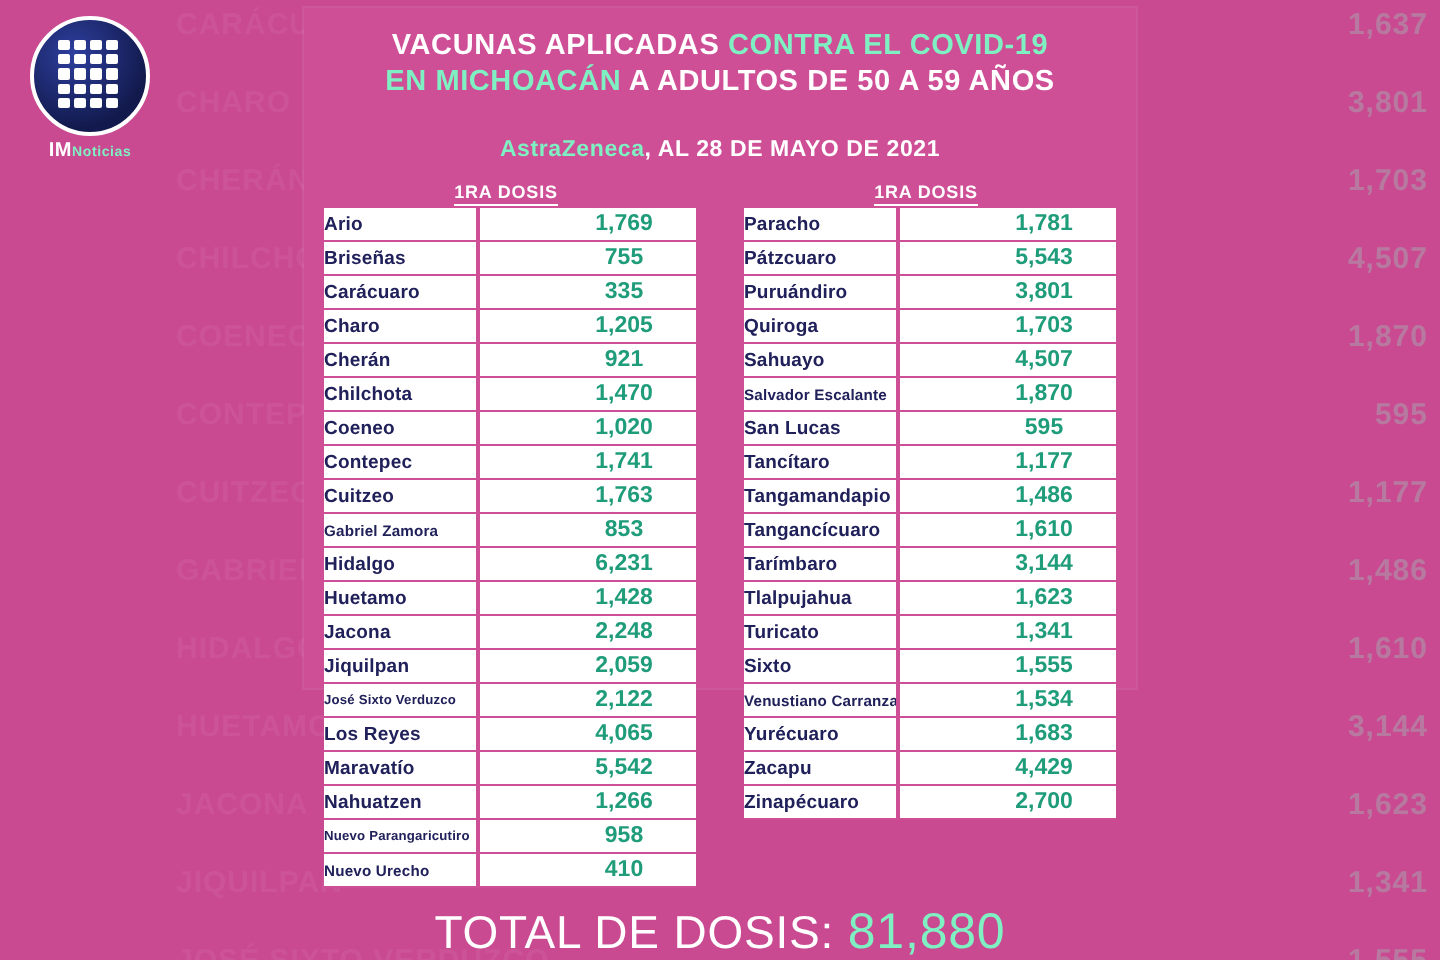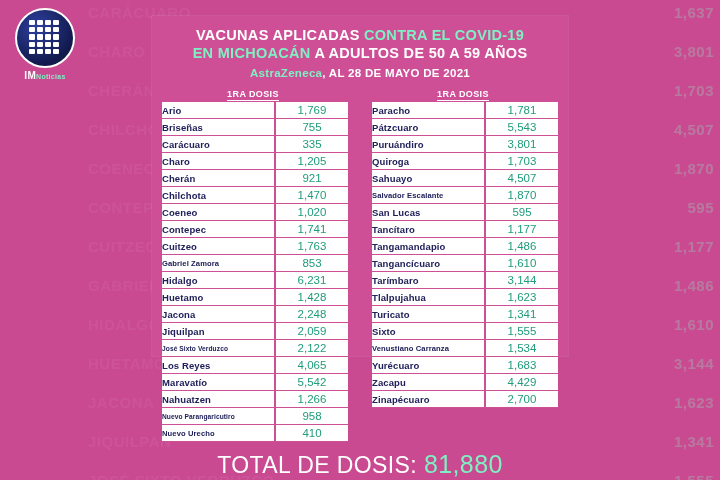--- a/index.html
+++ b/index.html
@@ -17,52 +17,53 @@
   }
   .ghost .gcol{position:absolute;top:4px;display:flex;flex-direction:column;gap:22px;}
   .ghost .gitem{
     font-weight:bold;font-size:15px;letter-spacing:.5px;white-space:nowrap;
     color:#d66aa6;
   }
   .ghost .gcol.right .gitem{color:#8fe6c4;text-align:right;}
 
   
   .panel{
-    position:absolute;left:152px;top:16px;width:416px;height:340px;
+    position:absolute;left:152px;top:4px;width:416px;height:340px;
     background:#cf4f97;
     box-shadow:0 0 0 1px rgba(255,255,255,.08);
   }
 
   .title-wrap{padding:10px 8px 4px;text-align:center;}
   .t1{font-size:14.5px;font-weight:bold;color:#fff;letter-spacing:.3px;line-height:1.25;}
   .t1 .hl{color:#7ff0c2;}
-  .t2{margin-top:5px;font-size:11.5px;font-weight:bold;color:#7ff0c2;letter-spacing:.3px;}
+  .t2{margin-top:19px;font-size:11.5px;font-weight:bold;color:#7ff0c2;letter-spacing:.3px;}
   .t2 .w{color:#ffffff;}
 
   .cols{display:flex;gap:24px;padding:4px 10px 0;}
   .col{flex:1;}
   .dose-head{
     text-align:center;font-size:9px;font-weight:bold;color:#ffffff;
     letter-spacing:.4px;margin:2px 0 3px;padding-right:4px;
   }
   .dose-head .u{border-bottom:1px solid #ffffff;padding-bottom:1px;}
 
   table{width:100%;border-collapse:collapse;table-layout:fixed;}
   td{padding:0;height:16px;vertical-align:middle;}
   .c-name{
     background:#ffffff;color:#20205a;font-weight:bold;
     font-size:9.5px;text-align:left;letter-spacing:.1px;
     border-bottom:1px solid #cf4f97;white-space:nowrap;overflow:hidden;
   }
   .c-name.small{font-size:7.6px;}
   .c-name.xsmall{font-size:6.6px;}
   .c-val{
-    width:72px;background:#ffffff;color:#1f9c7a;font-weight:normal;
+    width:72px;background:#ffffff;color:#1f9c7a;font-weight:bold;
     font-size:11.5px;text-align:center;border-bottom:1px solid #cf4f97;
     border-left:2px solid #cf4f97;
+    padding-left:36px;
   }
 
   .total{
     margin-top:8px;text-align:center;font-size:23px;font-weight:normal;color:#ffffff;
     letter-spacing:.4px;
   }
   .total .num{color:#7ff0c2;font-size:25px;}
 
   .logos{
     margin-top:7px;display:flex;align-items:center;justify-content:center;gap:9px;

